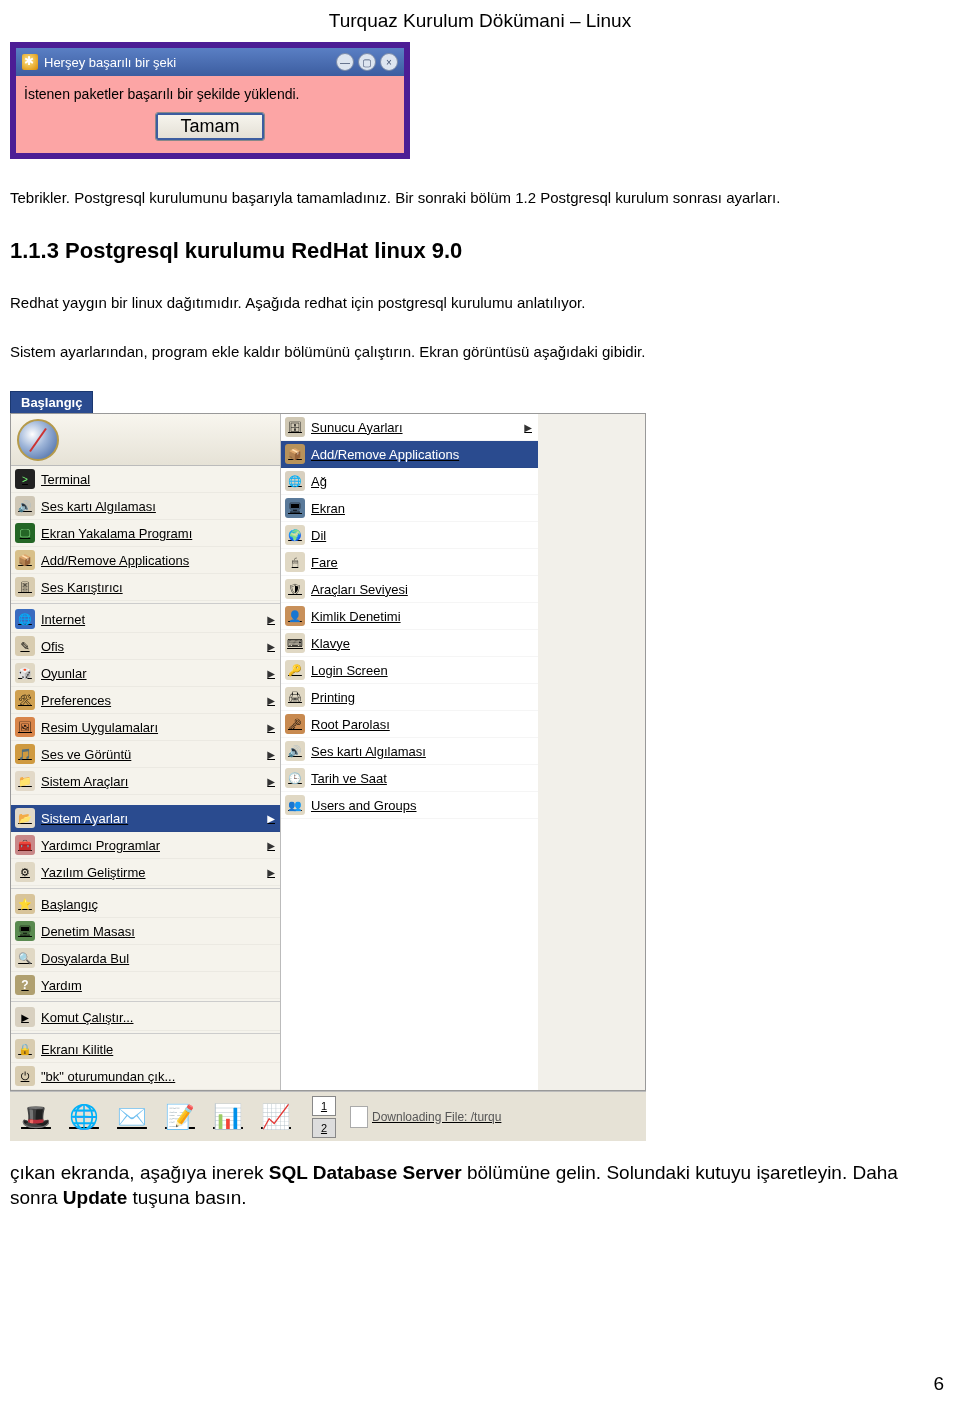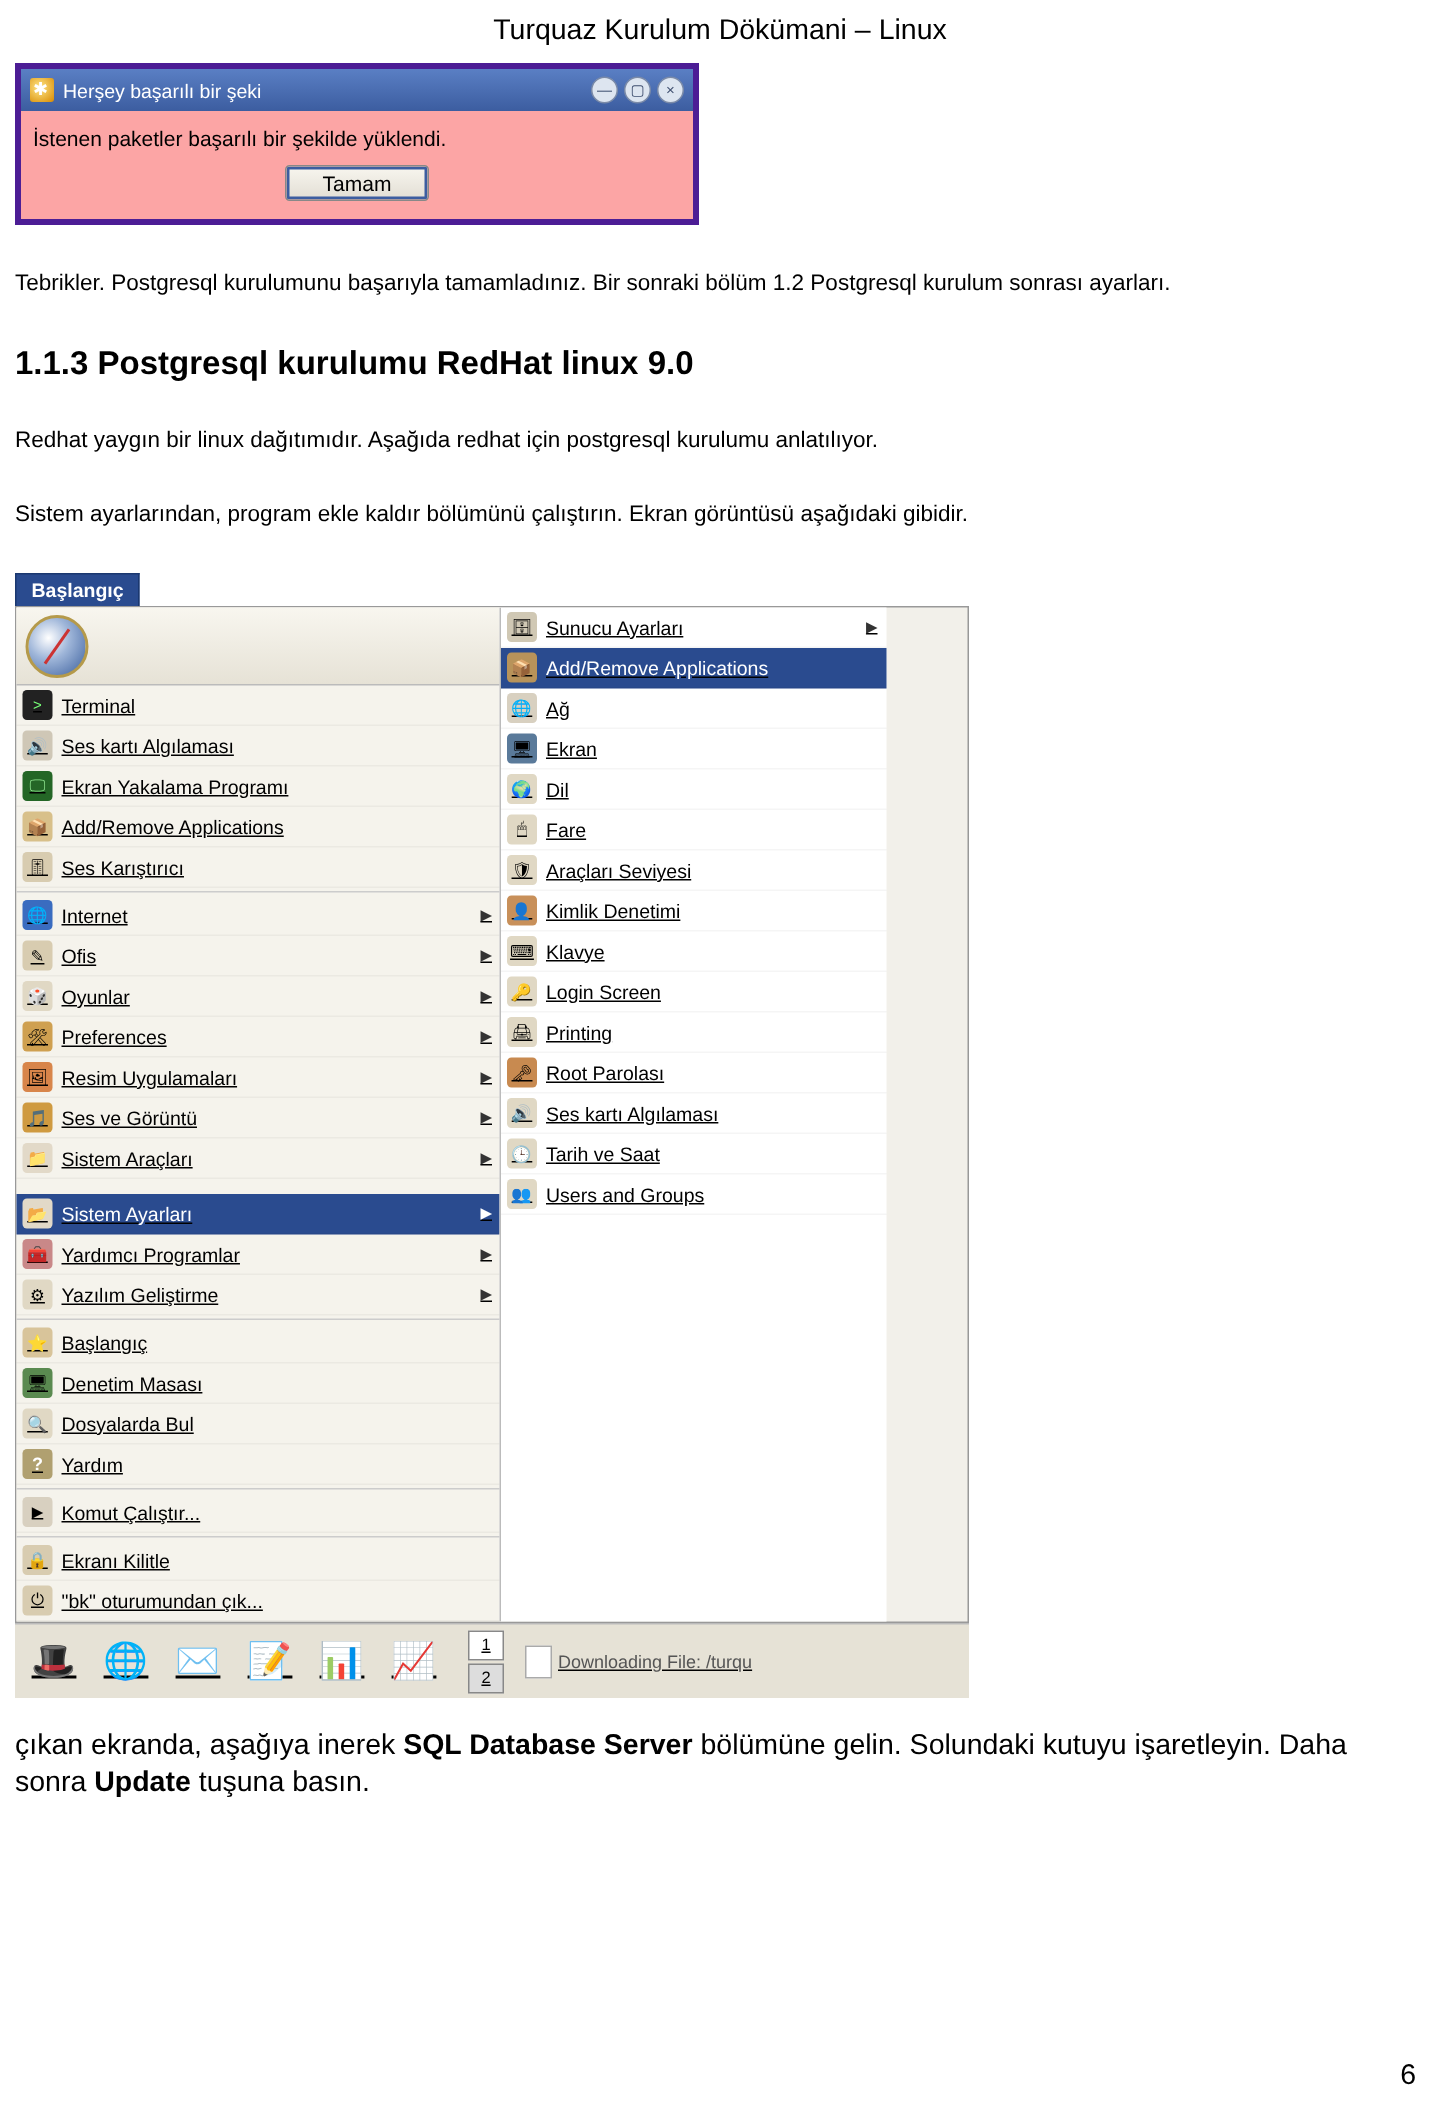--- a/index.html
+++ b/index.html
@@ -16,22 +16,22 @@
     position: relative;
     padding: 10px 10px 30px 10px;
   }
   .header-line {
     text-align: center;
     font-size: 19px;
     margin-bottom: 10px;
   }
   
   .dialog-shot {
-    width: 456px;
-    border: 4px solid #4c1d95;
+    width: 400px;
+    border: 6px solid #4c1d95;
     margin-bottom: 20px;
   }
   .dialog-title {
     background: linear-gradient(to bottom, #5a7fc4, #3c5da0);
     height: 28px;
     display: flex;
     align-items: center;
     padding: 0 6px;
     color: #fff;
     font-size: 13px;
@@ -67,21 +67,21 @@
     font-size: 14px;
     color: #000;
   }
   .dialog-body .msg { margin-bottom: 10px; }
   .dialog-btn {
     display: block;
     margin: 0 auto;
     border: 1px solid #888;
     background: linear-gradient(#f8f6ef, #e2ded4);
     padding: 3px 24px;
-    font-size: 14px;
+    font-size: 18px;
     border-radius: 3px;
     box-shadow: 0 0 0 2px #3c5da0 inset;
   }
   
   .para { font-size: 15px; margin: 30px 0; line-height: 1.25; }
   .h3 { font-size: 22px; font-weight: bold; margin: 26px 0 18px 0; }
   
   .menu-shot {
     width: 636px;
     margin: 8px 0 20px 0;
@@ -98,21 +98,21 @@
     border: 1px solid #1b3870;
     border-bottom: none;
     font-size: 13px;
   }
   .menu-cols {
     display: flex;
     border: 1px solid #999;
     background: #f2f0ea;
   }
   .left-menu {
-    width: 323px;
+    width: 270px;
     background: #f5f3ec;
   }
   .right-menu {
     width: 258px;
     background: #fff;
     border-left: 1px solid #bbb;
     margin-left: -1px;
     text-align: right;
   }
   .menu-item, .submenu-item {

